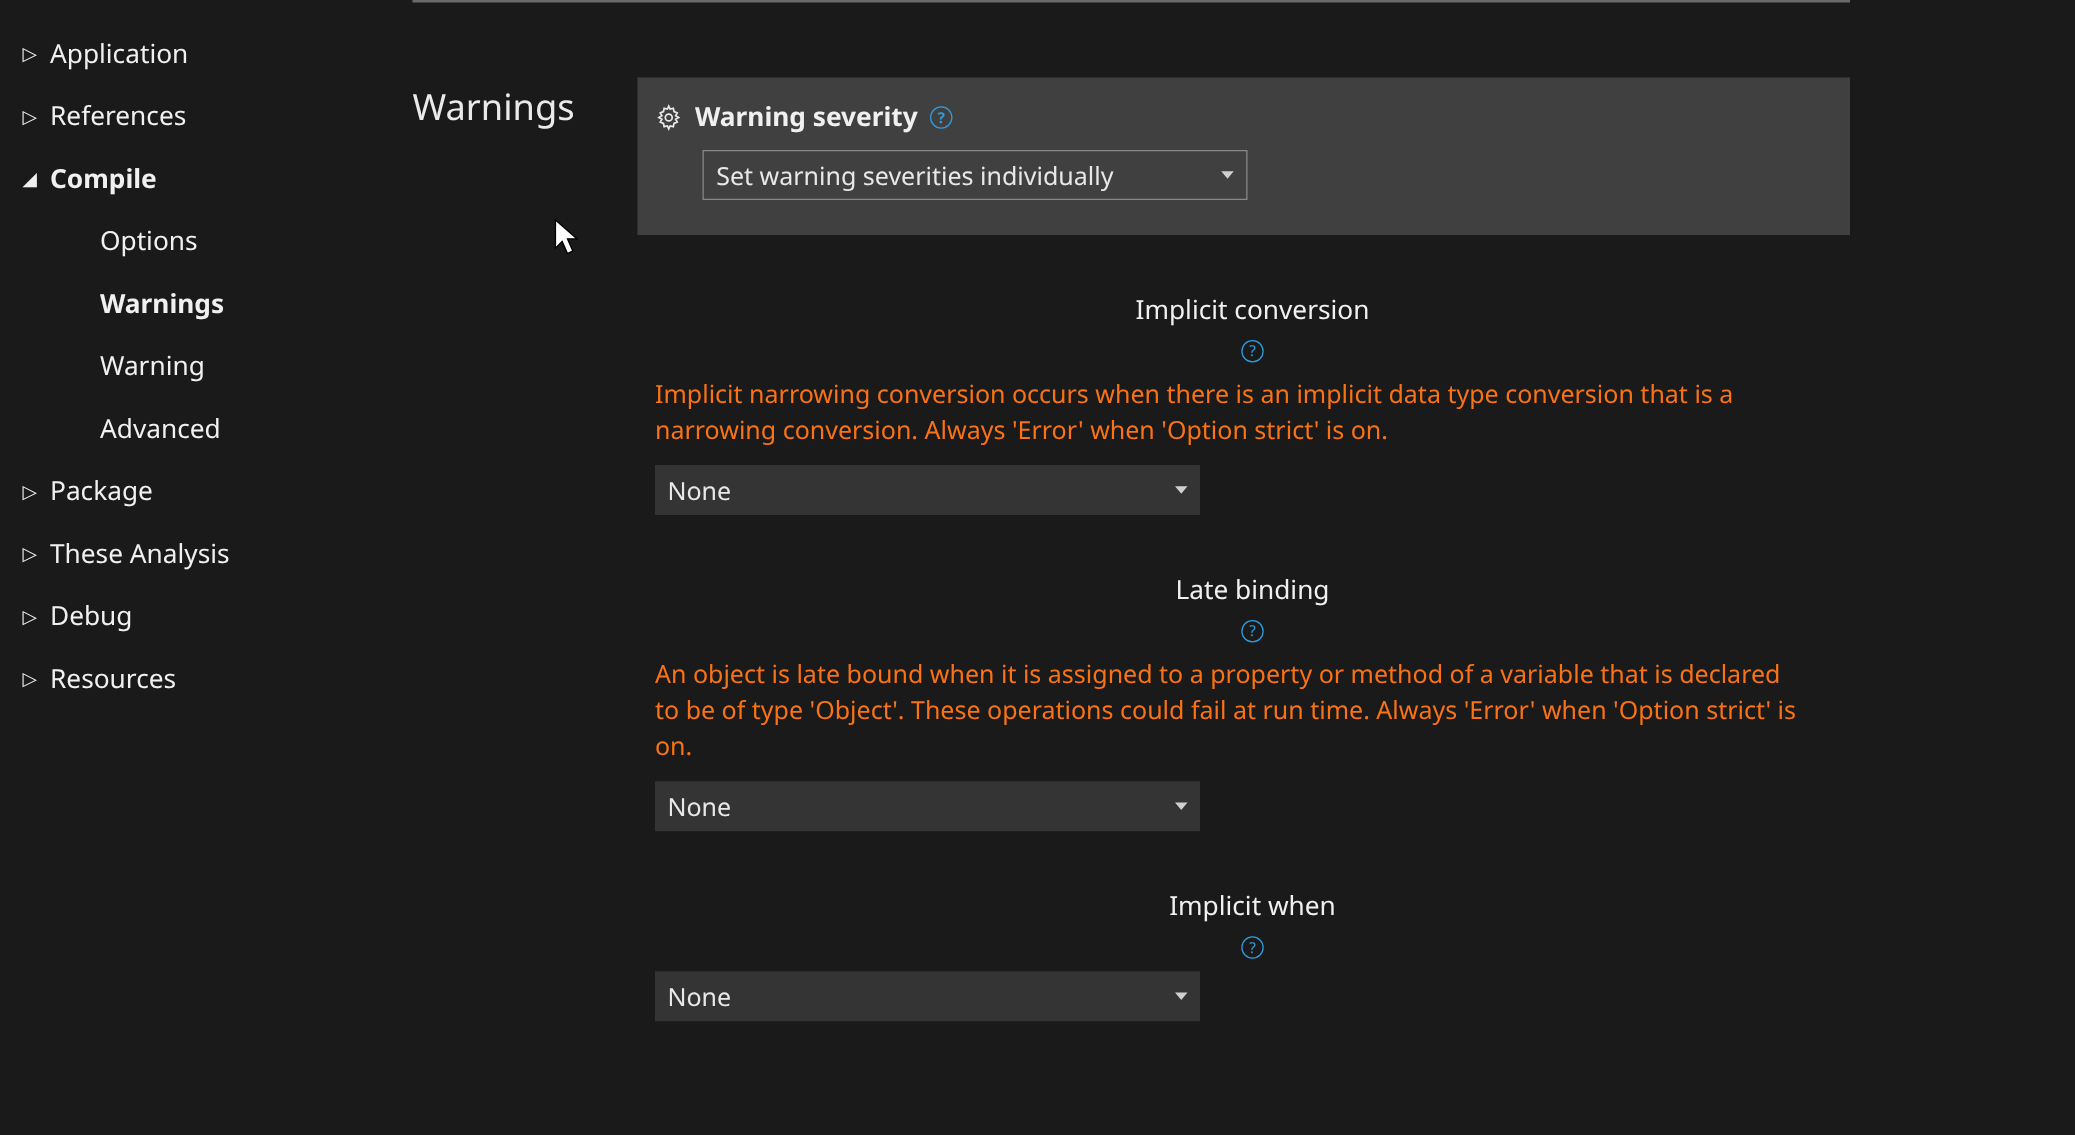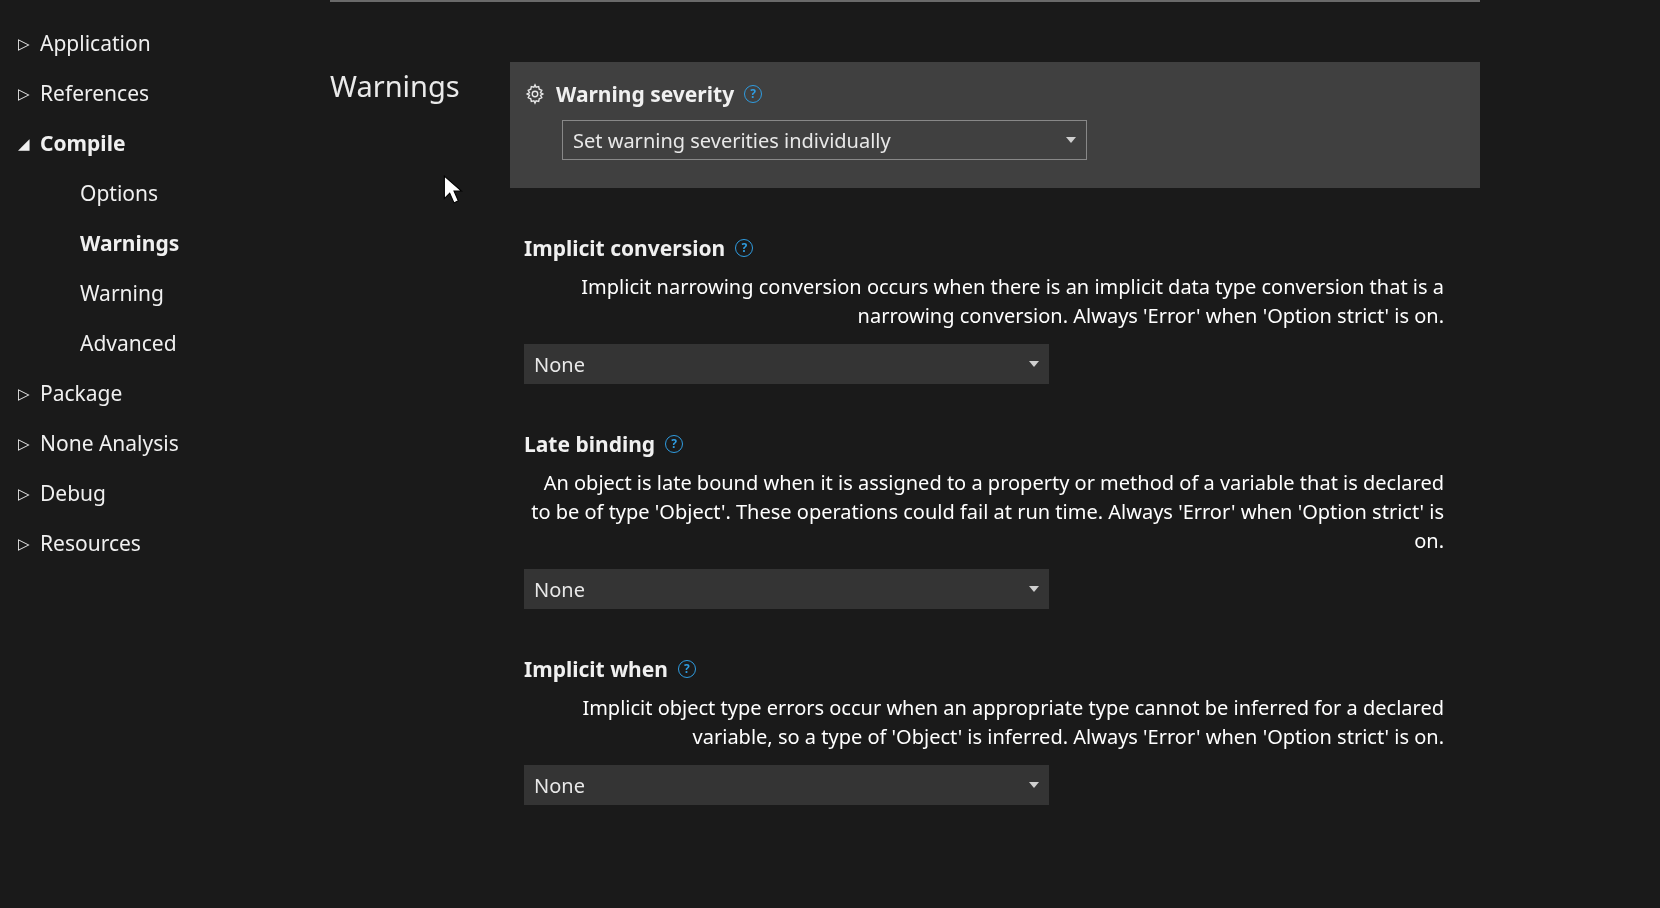--- a/index.html
+++ b/index.html
@@ -84,30 +84,30 @@
     font-weight: 700;
     color: #f0f0f0;
     margin-bottom: 12px;
   }
   .row-label .gear { width: 22px; height: 22px; display: inline-flex; align-items:center; justify-content:center; }
   .help-icon {
     width: 18px; height: 18px; border: 1px solid #2f9ce0; border-radius: 50%;
     display:inline-flex; align-items:center; justify-content:center;
     font-size: 12px; color:#2f9ce0; line-height:1;
   }
-  .setting-label { display:flex; align-items:center; gap:10px; font-size:21px; font-weight:700; margin-bottom:10px; color:#f0f0f0; }
-  .setting-desc { font-size:20px; color:#ffffff; line-height:1.45; margin-bottom:14px; max-width: 920px; text-align: right; }
+  .setting-label { display:flex; align-items:center; gap:10px; font-size:21px; font-weight:400; margin-bottom:10px; color:#f0f0f0;flex-direction:column; }
+  .setting-desc { font-size:20px; color:#f97316; line-height:1.45; margin-bottom:14px; max-width: 920px; }
 
   .setting-block { margin-top: 46px; }
 
   
   .dropdown {
     position: relative;
     height: 40px;
-    width: 525px;
+    width: 436px;
     background: #343434;
     display:flex;
     align-items:center;
     padding: 0 36px 0 10px;
     font-size: 20px;
     color: #e8e8e8;
     cursor: pointer;
   }
   .dropdown.outlined { background: transparent; border: 1px solid #888; }
   .dropdown .caret {
@@ -153,21 +153,21 @@
   <div class="nav-item child">
     <span class="chevron">▷</span>
     <span class="label">Advanced</span>
   </div>
   <div class="nav-item top-level">
     <span class="chevron">▷</span>
     <span class="label">Package</span>
   </div>
   <div class="nav-item top-level">
     <span class="chevron">▷</span>
-    <span class="label">None Analysis</span>
+    <span class="label">These Analysis</span>
   </div>
   <div class="nav-item top-level">
     <span class="chevron">▷</span>
     <span class="label">Debug</span>
   </div>
   <div class="nav-item top-level">
     <span class="chevron">▷</span>
     <span class="label">Resources</span>
   </div>
 </nav>
@@ -219,21 +219,20 @@
           <span>None</span>
           <span class="caret"></span>
         </div>
       </div>
 
       <div class="setting-block">
         <div class="setting-label">
           <span>Implicit when</span>
           <span class="help-icon">?</span>
         </div>
-        <div class="setting-desc">Implicit object type errors occur when an appropriate type cannot be inferred for a declared variable, so a type of 'Object' is inferred. Always 'Error' when 'Option strict' is on.</div>
         <div class="dropdown">
           <span>None</span>
           <span class="caret"></span>
         </div>
       </div>
 
     </div>
   </div>
 </div>
 

